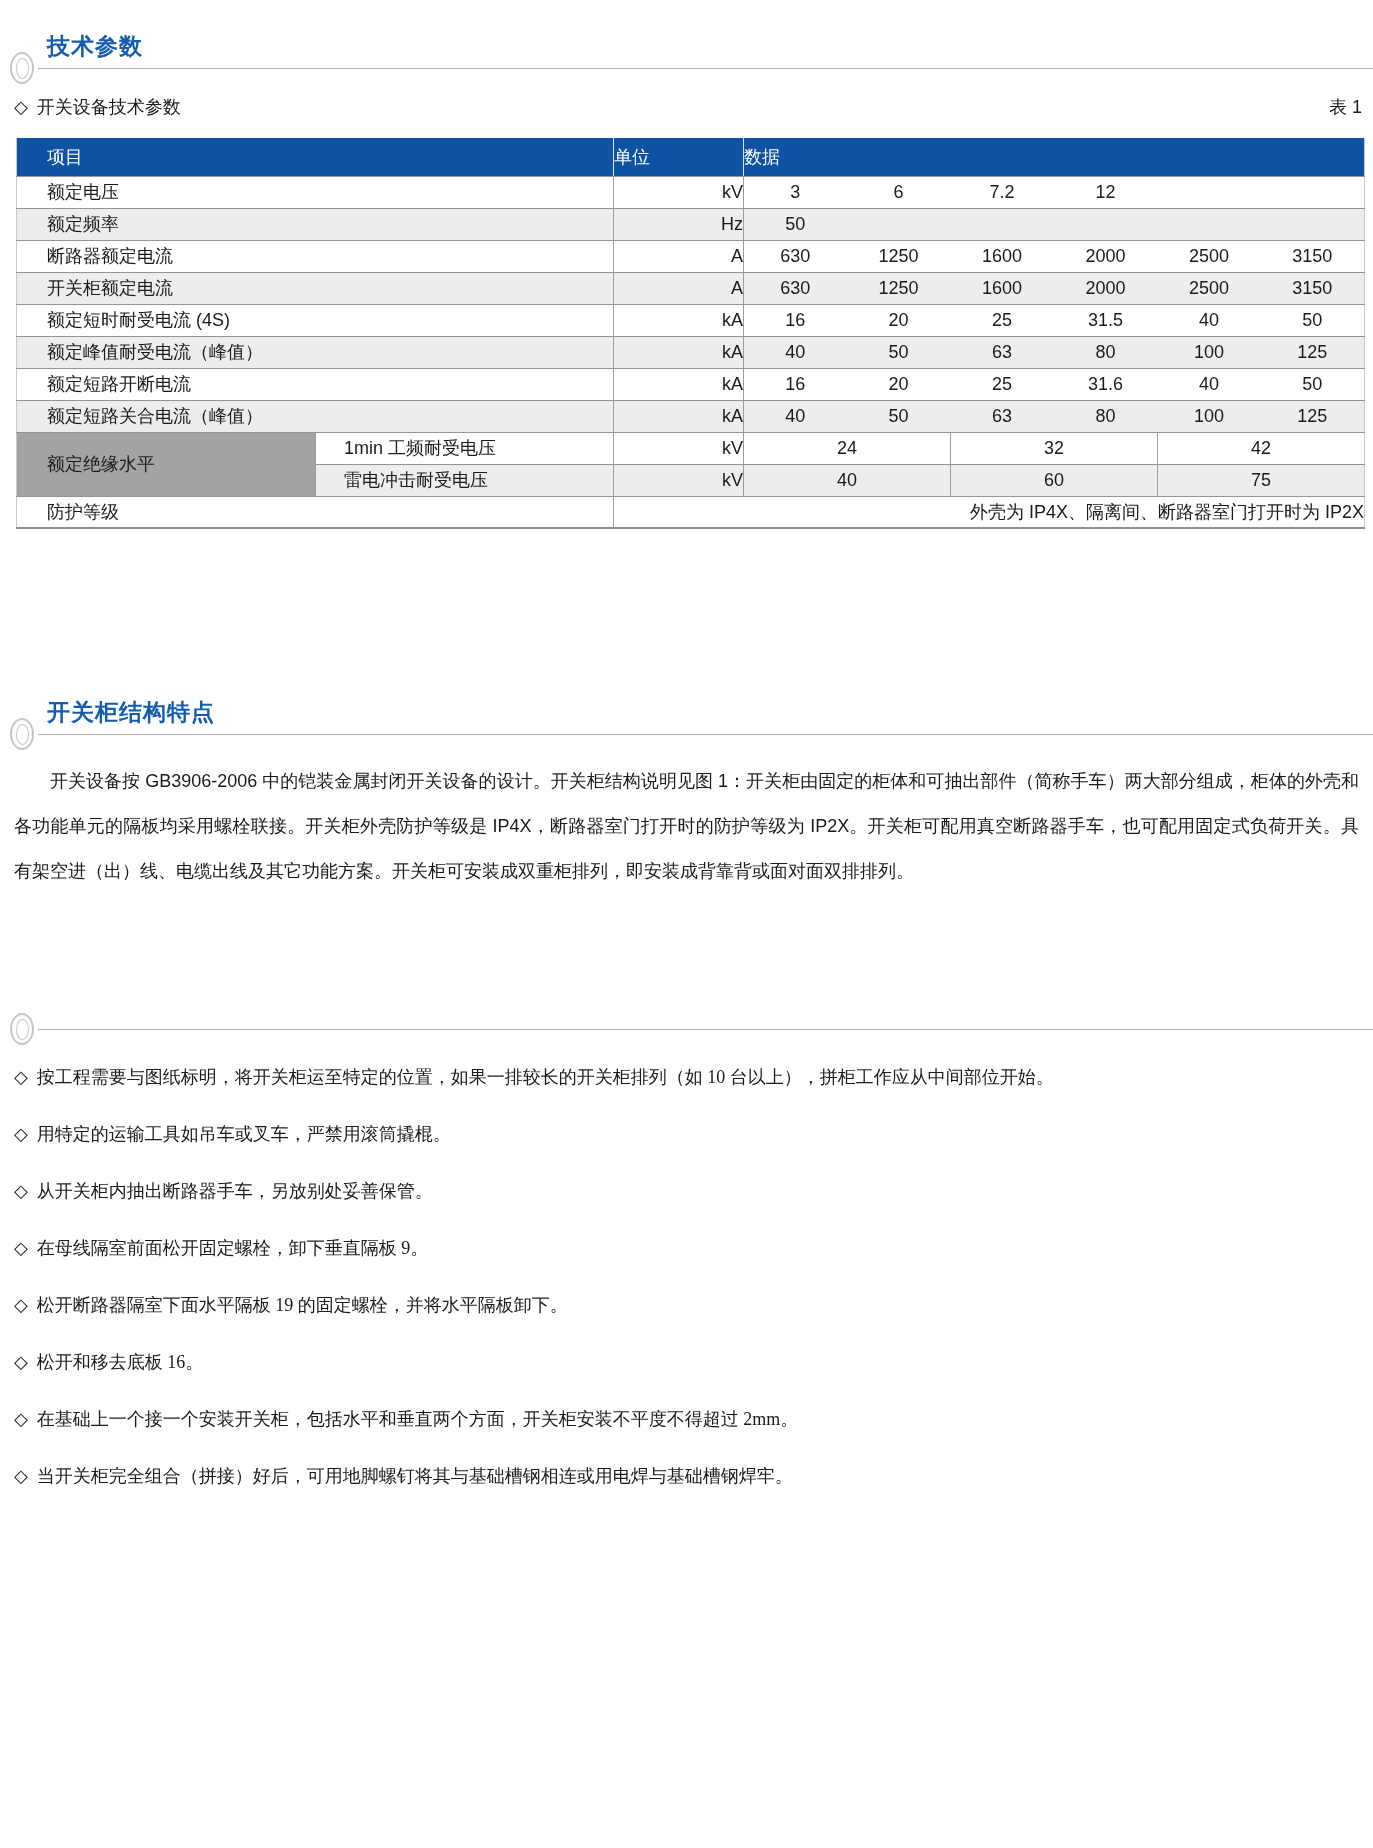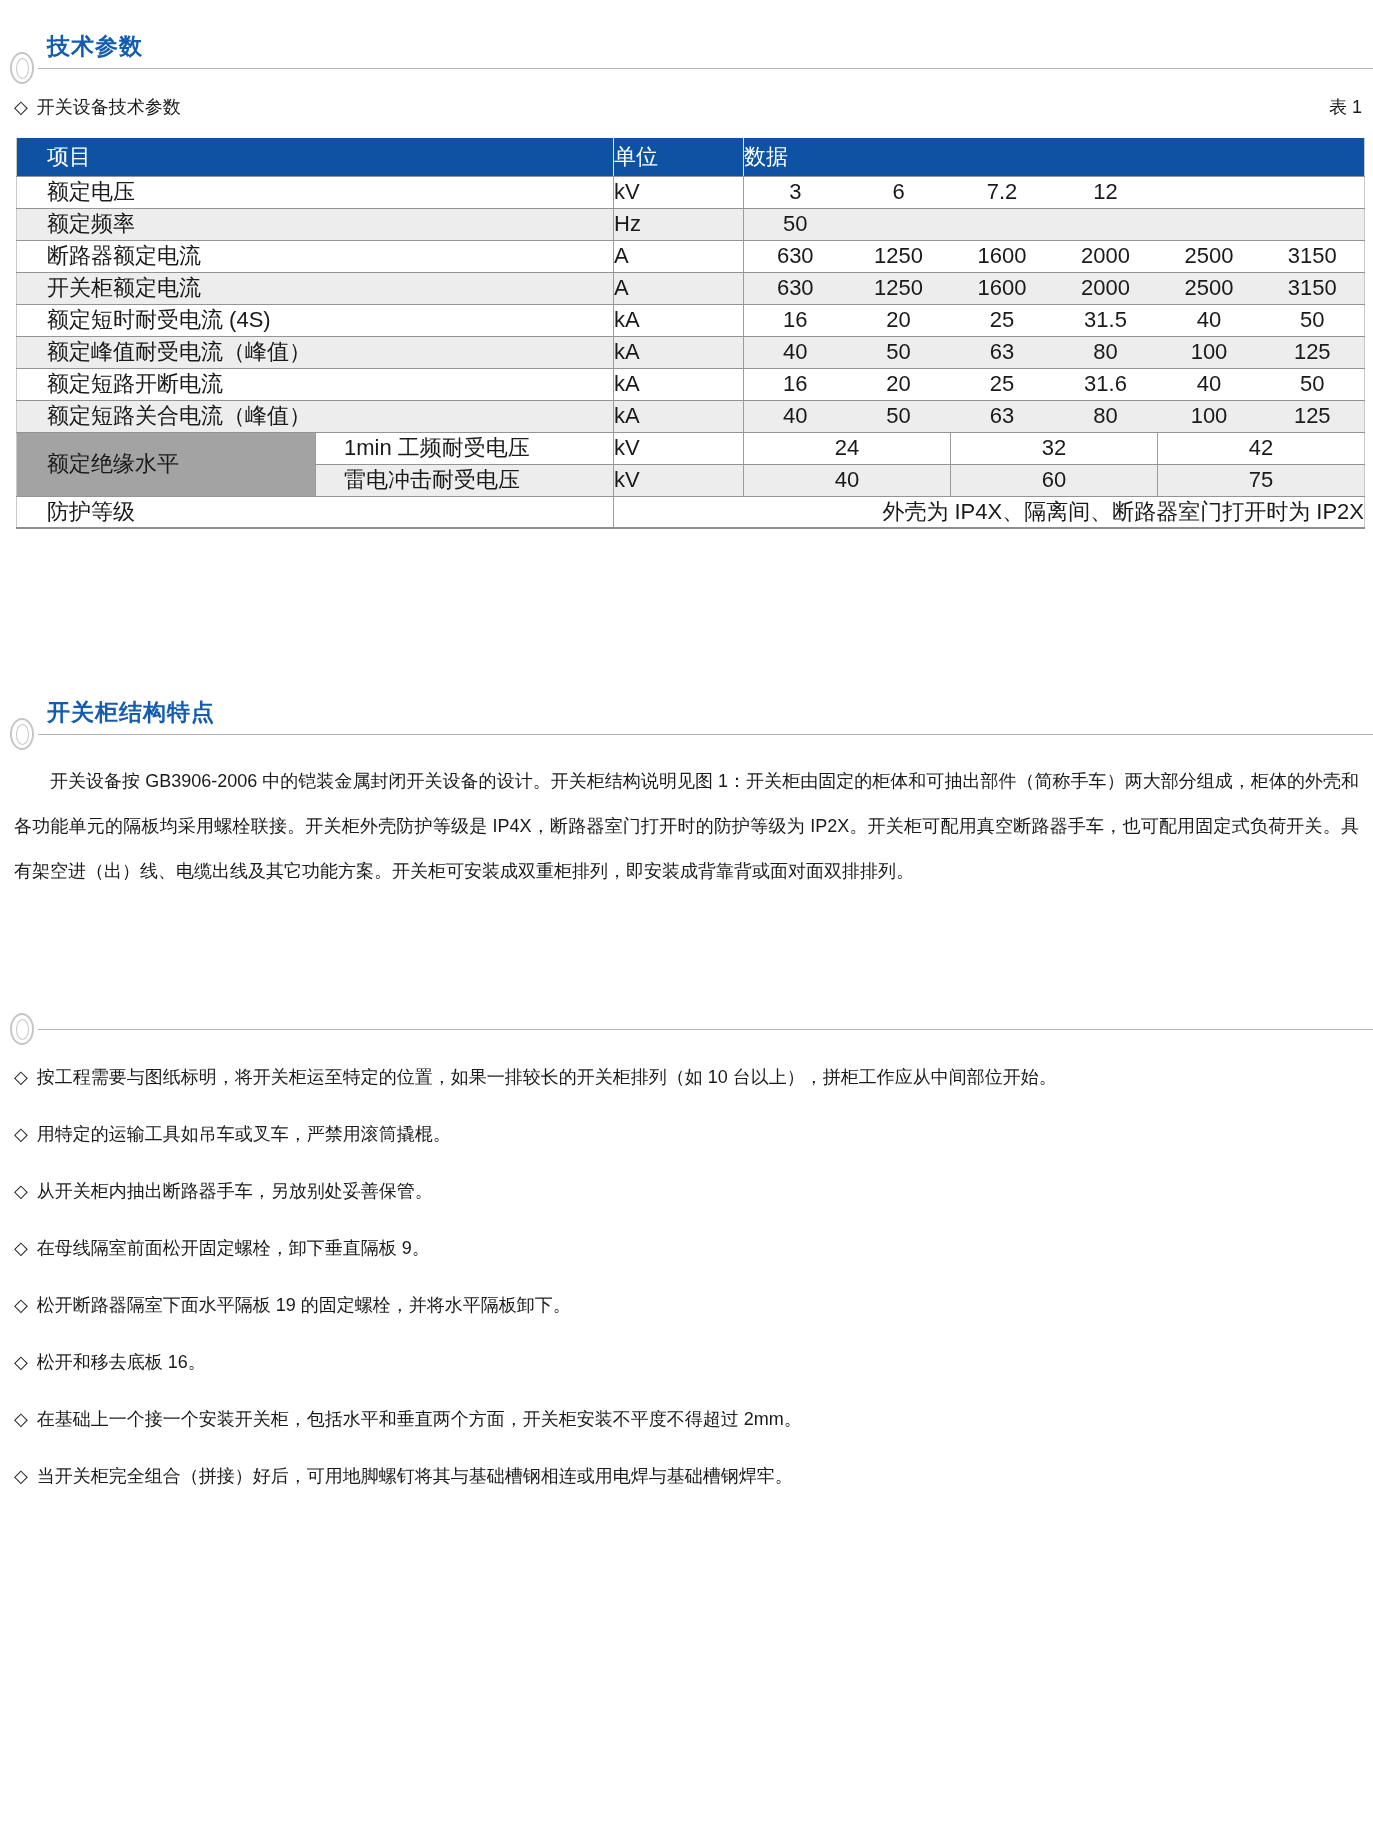--- a/index.html
+++ b/index.html
@@ -10,42 +10,42 @@
   .sec-title { margin-left:47px; font-size:23px; font-weight:bold; color:#145cae; line-height:30px; letter-spacing:1px; }
   .sec-rule { position:relative; margin-left:38px; margin-top:7px; border-top:1px solid #b3b3b3; height:0; }
   .ring { position:absolute; left:-28px; top:-17px; width:24px; height:32px; border:2px solid #c6c6c6; border-radius:50%; background:#fff; display:flex; align-items:center; justify-content:center; }
   .ring-inner { width:13px; height:21px; border:1px solid #c6c6c6; border-radius:50%; }
 
   
   .sub-row { display:flex; justify-content:space-between; align-items:flex-end; margin:25px 11px 0 14px; font-size:18px; line-height:26px; }
   .diamond { display:inline-block; margin-right:9px; font-size:18px; color:#111; }
 
   
-  table.spec { border-collapse:collapse; table-layout:fixed; margin:18px 0 0 16px; width:1348px; font-size:22px; border-left:1px solid #c9c9c9; border-right:1px solid #c9c9c9; }
+  table.spec { border-collapse:collapse; table-layout:fixed; margin:18px 0 0 16px; width:1348px; font-size:18px; border-left:1px solid #c9c9c9; border-right:1px solid #c9c9c9; }
   table.spec thead th { background:#0d52a3; color:#ffffff; font-weight:normal; height:38px; border-bottom:1px solid #949494; }
   th.h-item { text-align:left; padding-left:30px; }
   th.h-unit, th.h-data { text-align:left; border-left:1px solid #dfe7f2; }
   table.spec td { height:32px; border-bottom:1px solid #949494; }
   tr.alt td { background:#ededed; }
   td.lbl { text-align:left; padding-left:30px; background-clip:padding-box; }
   td.ins-lbl { background:#a3a3a3; }
   td.sublbl { text-align:left; padding-left:28px; border-left:1px solid #9c9c9c; }
-  td.unit { text-align:left; border-left:1px solid #9c9c9c; border-right:1px solid #9c9c9c; }
+  td.unit { text-align:right; border-left:1px solid #9c9c9c; border-right:1px solid #9c9c9c; }
   td.val { text-align:center; }
   td.gl { border-left:1px solid #9c9c9c; }
   td.prot { text-align:right; border-left:1px solid #9c9c9c; height:34px; }
   tr.last td { border-bottom:2px solid #8e8e8e; }
 
   
   .sec-structure { margin-top:168px; }
   .paragraph { margin:24px 14px 0 14px; font-size:18px; line-height:45px; text-align:justify; text-indent:2em; color:#1a1a1a; }
 
   
   .sec-install { margin-top:135px; }
-  .bullets { margin:30px 14px 0 14px; }
+  .bullets { margin:30px 14px 0 14px;font-family:Liberation Serif, serif; }
   .bullet-item { font-size:18px; line-height:34px; margin-bottom:23px; }
 </style>
 </head>
 <body>
 
 <div class="page">
 
   <div>
     <div class="sec-title">技术参数</div>
     <div class="sec-rule">

